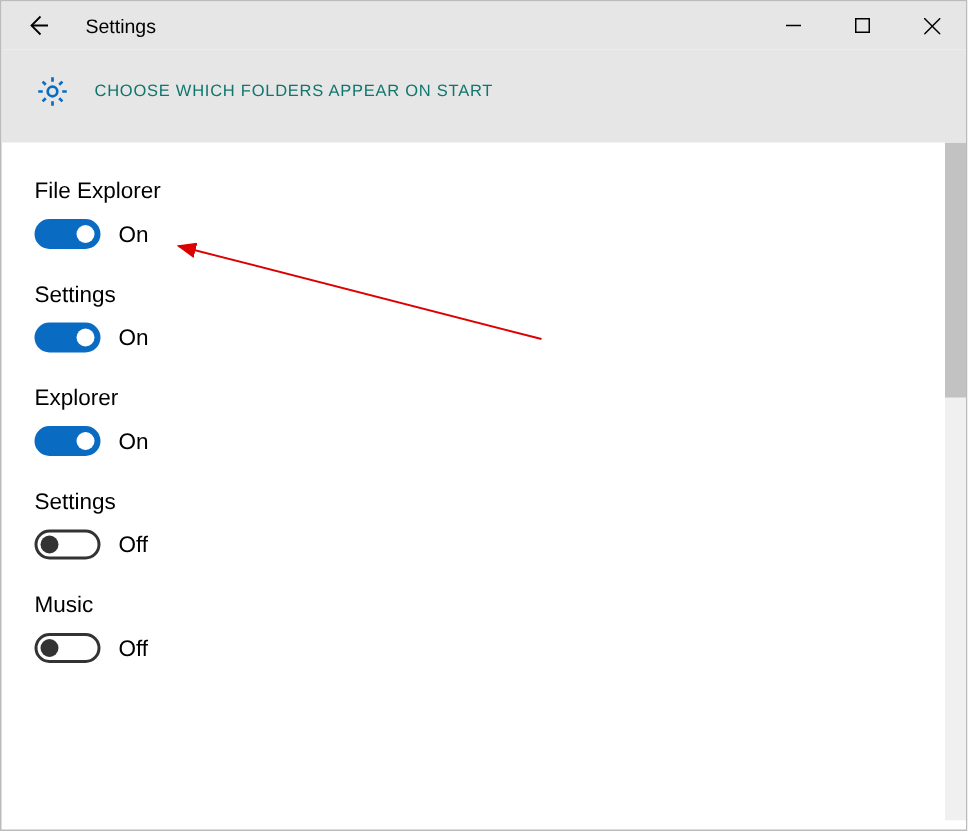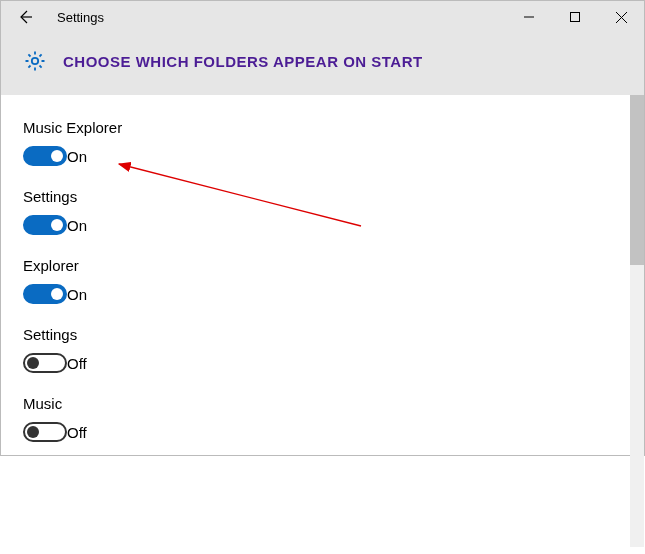--- a/index.html
+++ b/index.html
@@ -6,21 +6,21 @@
     body {
       font-family: "Segoe UI", Tahoma, sans-serif;
       background: #fff;
       width: 645px;
       height: 554px;
       overflow: hidden;
       position: relative;
     }
     .window {
       width: 645px;
-      height: 456px;
+      height: 554px;
       border: 1px solid #bbb;
       background: #fff;
       position: relative;
     }
     .titlebar {
       height: 32px;
       background: #e6e6e6;
       display: flex;
       align-items: center;
       position: relative;
@@ -54,24 +54,24 @@
       cursor: pointer;
     }
     .header {
       background: #e6e6e6;
       padding: 16px 22px 22px 22px;
       display: flex;
       align-items: center;
       gap: 16px;
     }
     .header-title {
-      font-size: 15px;
+      font-size: 11px;
       letter-spacing: 0.5px;
-      font-weight: 700;
-      color: #4c1d95;
+      font-weight: 400;
+      color: #0f766e;
     }
     .content-wrapper {
       position: relative;
       height: calc(554px - 32px - 70px);
       overflow: hidden;
     }
     .content {
       padding: 24px 22px 10px 22px;
       height: 100%;
       overflow-y: auto;
@@ -80,20 +80,21 @@
       margin-bottom: 22px;
     }
     .setting-label {
       font-size: 15px;
       color: #000;
       margin-bottom: 10px;
     }
     .toggle-row {
       display: flex;
       align-items: center;
+      gap: 12px;
     }
     .toggle {
       width: 44px;
       height: 20px;
       border-radius: 10px;
       position: relative;
       cursor: pointer;
     }
     .toggle.on {
       background: #0a6bc2;
@@ -184,21 +185,21 @@
         <path d="M12 2.5v3M12 18.5v3M21.5 12h-3M5.5 12h-3M18.6 5.4l-2.1 2.1M7.5 16.5l-2.1 2.1M18.6 18.6l-2.1-2.1M7.5 7.5 5.4 5.4"></path>
       </g>
     </svg>
     <div class="header-title">CHOOSE WHICH FOLDERS APPEAR ON START</div>
   </div>
 
   <div class="content-wrapper">
     <div class="content">
 
       <div class="setting-row">
-        <div class="setting-label">Music Explorer</div>
+        <div class="setting-label">File Explorer</div>
         <div class="toggle-row">
           <div class="toggle on">
               <div class="toggle-knob"></div>
             </div>
           <div class="toggle-state">On</div>
         </div>
       </div>
 
       <div class="setting-row">
         <div class="setting-label">Settings</div>

